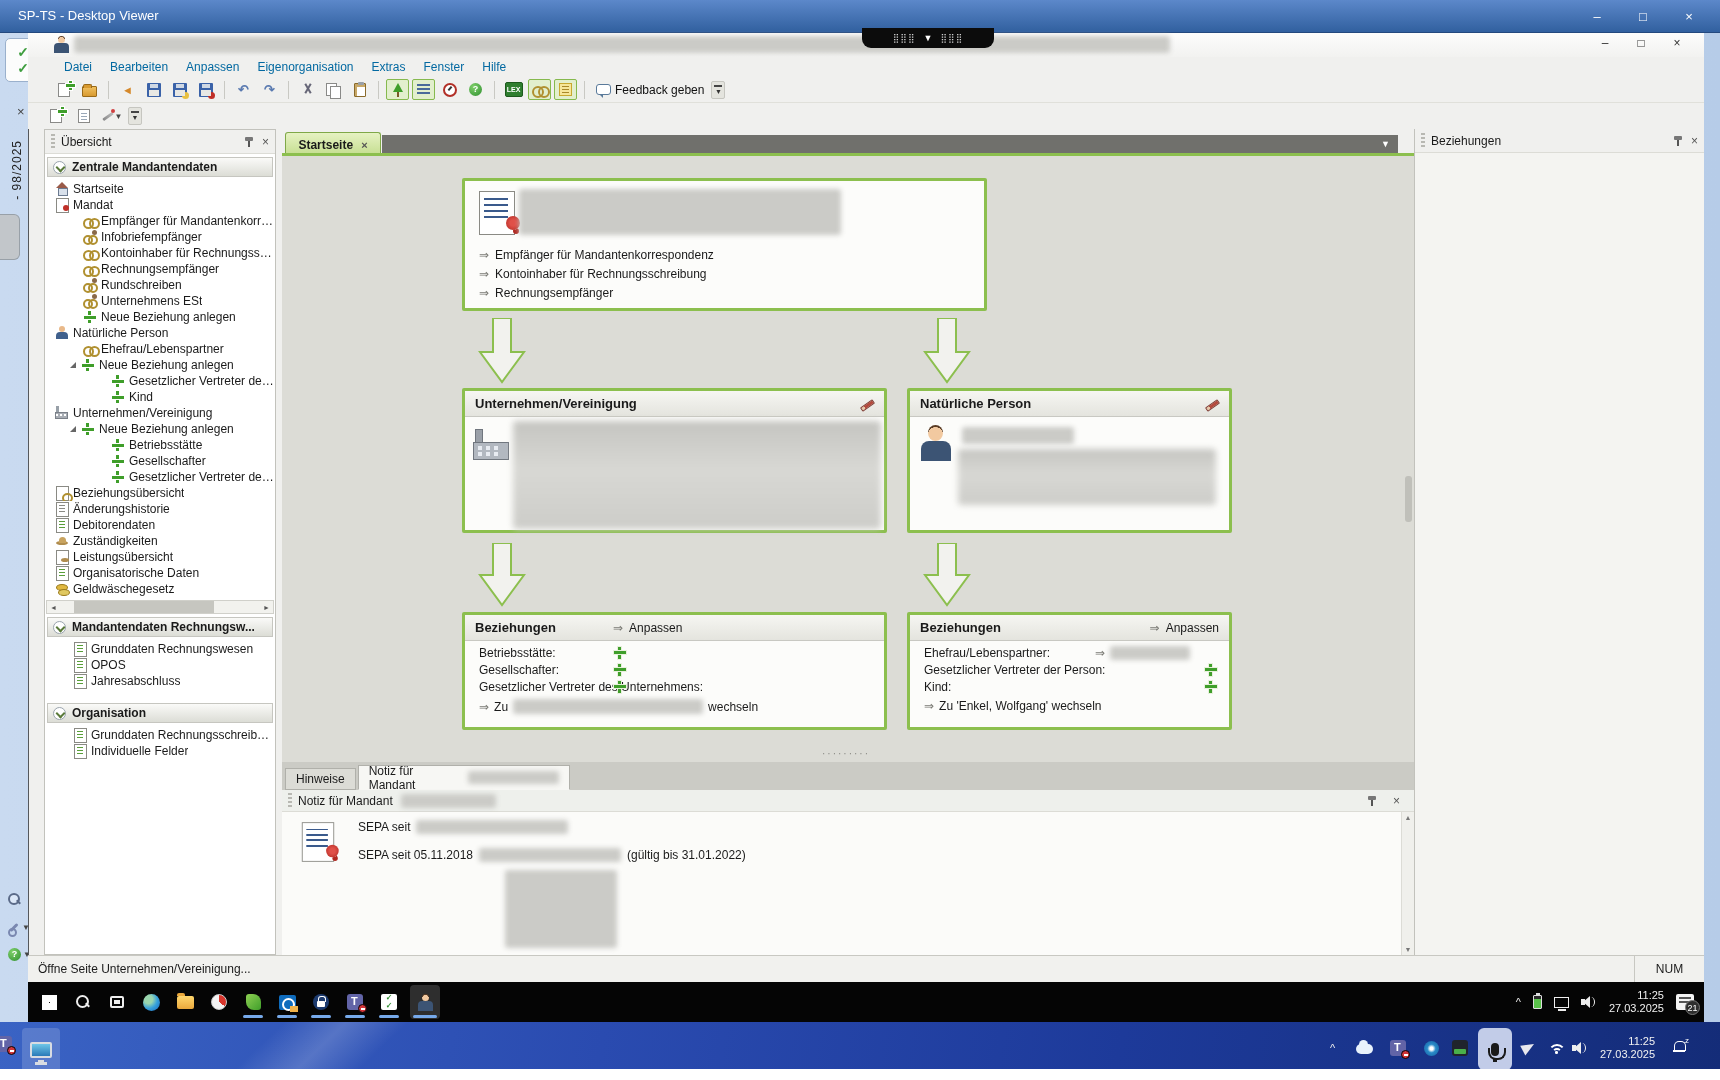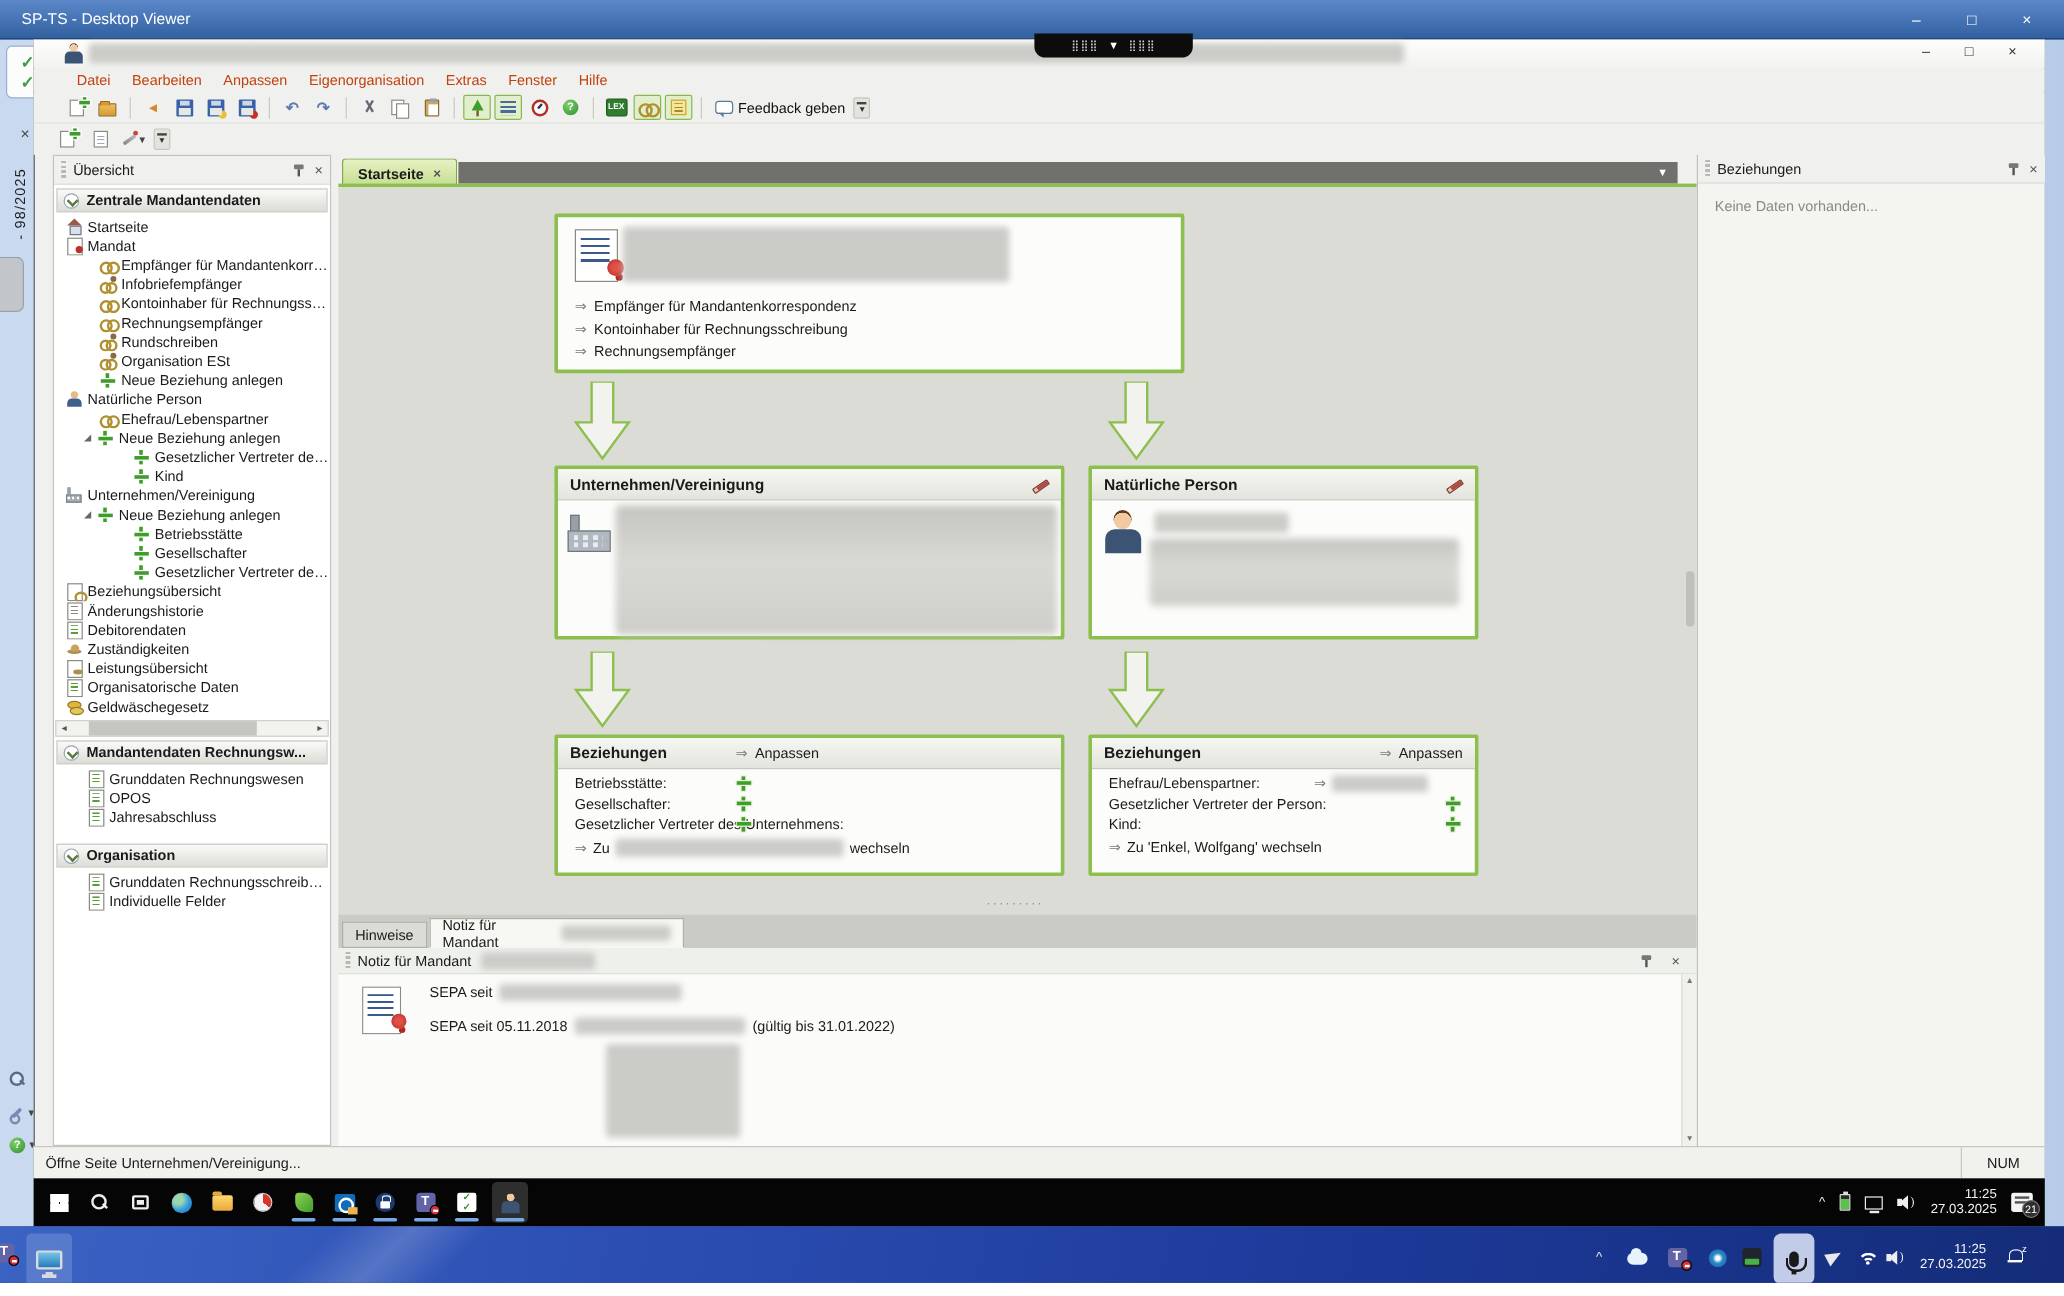--- a/index.html
+++ b/index.html
@@ -36,21 +36,21 @@
   .conn-pill .drop{font-size:9px;color:#fff}
 
   
   .remote-bg{left:28px;top:33px;width:1676px;height:949px;background:#f0f0ee;border:1px solid #55585c}
   .app-title{left:28px;top:33px;width:1676px;height:24px;background:linear-gradient(#fdfdfc,#f2f2f0)}
   .blur{background:#cbcbc7;filter:blur(2.5px);border-radius:3px}
   .blur-lg{background:linear-gradient(180deg,#c5c5c1,#d8d8d4 45%,#cdcdc9);filter:blur(3px);border-radius:4px}
   .app-ctrl{right:14px;top:3px;display:flex;gap:10px;color:#333}
   .app-ctrl span{width:26px;text-align:center;font-size:12px}
   .menubar{left:28px;top:57px;width:1676px;height:20px;display:flex;align-items:center;padding-left:28px;gap:2px;background:#f0f0ee}
-  .menu-item{padding:2px 8px;color:#c2410c}
+  .menu-item{padding:2px 8px;color:#0369a1}
   .toolbar{left:28px;top:77px;width:1676px;height:26px;display:flex;align-items:center;padding-left:24px;gap:3px;background:#f0f0ee;border-bottom:1px solid #e0e0da}
   .toolbar2{left:28px;top:103px;width:1676px;height:26px;display:flex;align-items:center;padding-left:16px;gap:5px;background:#f0f0ee}
   .tsep{width:1px;height:18px;background:#c9c9c3;margin:0 4px}
   .tb{width:23px;height:21px;display:flex;align-items:center;justify-content:center;border-radius:2px;position:relative;flex:none}
   .tb.framed{background:#e2efcd;border:1px solid #86b94e}
   .grip-v{width:4px;height:16px;background:repeating-linear-gradient(to bottom,#b8b8b2 0 2px,transparent 2px 4px);margin-right:6px}
 
   
   .g-page{width:12px;height:14px;background:#fff;border:1px solid #8a8a88;position:relative}
   .g-page.lines::after{content:"";position:absolute;left:2px;top:3px;right:2px;height:8px;background:repeating-linear-gradient(to bottom,#9aa8b8 0 1px,transparent 1px 3px)}
@@ -469,21 +469,21 @@
       <div class="trow lv1">
           <span class="ti ti-chainp">
             <i></i>
           </span>
           <span class="tlabel">Rundschreiben</span>
         </div>
       <div class="trow lv1">
           <span class="ti ti-chainp">
             <i></i>
           </span>
-          <span class="tlabel">Organisation ESt</span>
+          <span class="tlabel">Unternehmens ESt</span>
         </div>
       <div class="trow lv1">
           <span class="ti ti-plus"></span>
           <span class="tlabel">Neue Beziehung anlegen</span>
         </div>
       <div class="trow lv0">
           <span class="ti ti-person"></span>
           <span class="tlabel">Natürliche Person</span>
         </div>
       <div class="trow lv1">
@@ -755,21 +755,20 @@
     </div>
   </div>
 
   <div class="abs right-dock">
     <div class="dock-head">
       <span class="grip-v"></span>
       <span class="title">Beziehungen</span>
       <span class="pin-ic"></span>
       <span class="x-ic">×</span>
     </div>
-    <div class="rd-body">Keine Daten vorhanden...</div>
   </div>
 
   <div class="abs statusbar">
     <span class="sb-text">Öffne Seite Unternehmen/Vereinigung...</span>
     <span class="sb-num">NUM</span>
   </div>
 
   <div class="abs r-taskbar">
     <div class="rt-icons">
       <div class="rt-cell">

